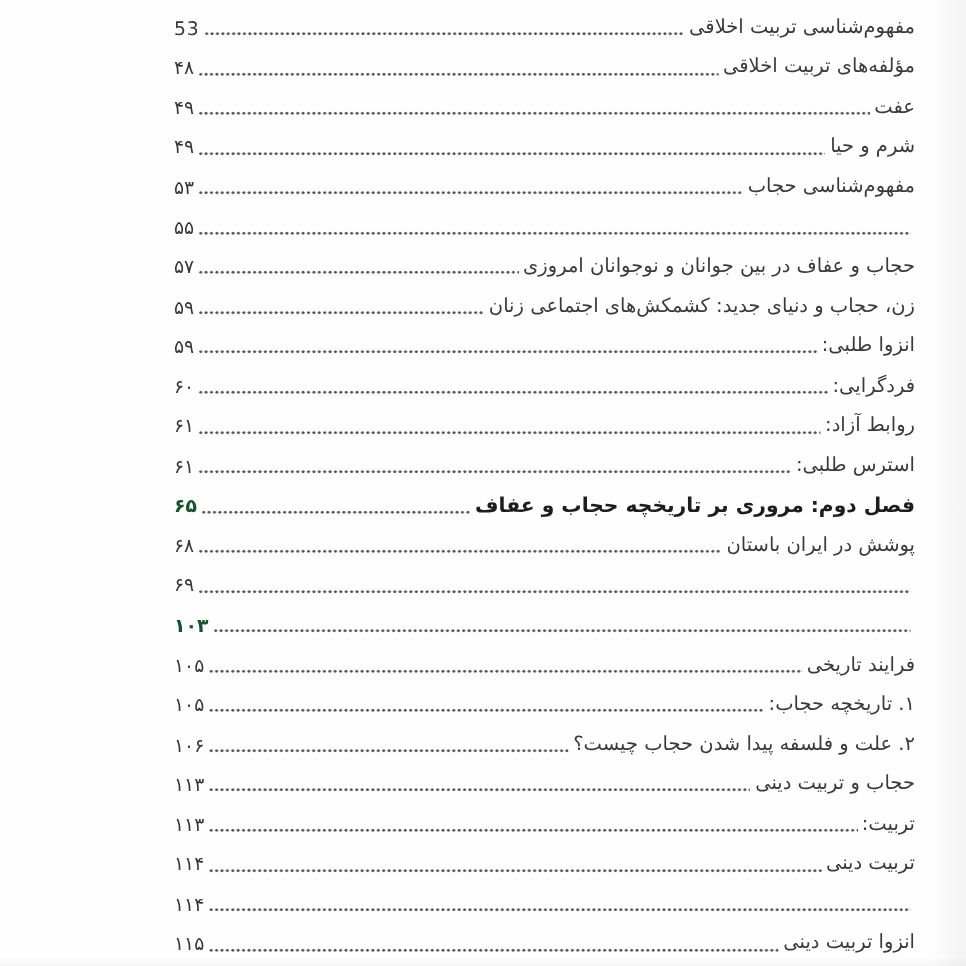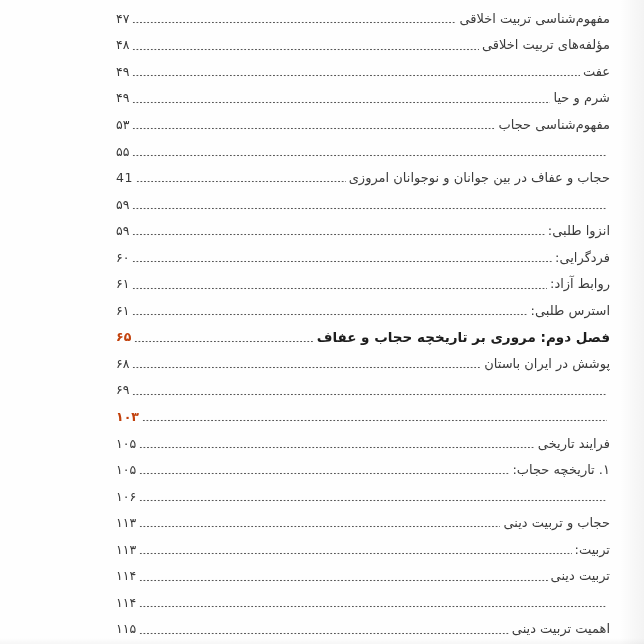--- a/index.html
+++ b/index.html
@@ -68,32 +68,32 @@
     letter-spacing: 0.5px;
     color: #383838;
   }
   .row.chapter {
     font-weight: bold;
     font-size: 13.5px;
     color: #1d1d1d;
   }
   .row.chapter .num {
     font-weight: bold;
-    color: #c2410c;
+    color: #14532d;
   }
 </style>
 </head>
 <body>
 
 <div class="scan-page">
   <div class="toc" id="toc-list">
   <div class="row">
     <span class="title">مفهوم‌شناسی تربیت اخلاقی</span>
     <span class="dots"></span>
-    <span class="num">۴۷</span>
+    <span class="num">53</span>
   </div>
 
   <div class="row">
     <span class="title">مؤلفه‌های تربیت اخلاقی</span>
     <span class="dots"></span>
     <span class="num">۴۸</span>
   </div>
 
   <div class="row">
     <span class="title">عفت</span>
@@ -114,24 +114,25 @@
   </div>
 
   <div class="row">
     <span class="dots"></span>
     <span class="num">۵۵</span>
   </div>
 
   <div class="row">
     <span class="title">حجاب و عفاف در بین جوانان و نوجوانان امروزی</span>
     <span class="dots"></span>
-    <span class="num">41</span>
-  </div>
-
-  <div class="row">
+    <span class="num">۵۷</span>
+  </div>
+
+  <div class="row">
+    <span class="title">زن، حجاب و دنیای جدید: کشمکش‌های اجتماعی زنان</span>
     <span class="dots"></span>
     <span class="num">۵۹</span>
   </div>
 
   <div class="row">
     <span class="title">انزوا طلبی:</span>
     <span class="dots"></span>
     <span class="num">۵۹</span>
   </div>
 
@@ -181,20 +182,21 @@
     <span class="num">۱۰۵</span>
   </div>
 
   <div class="row">
     <span class="title">۱. تاریخچه حجاب:</span>
     <span class="dots"></span>
     <span class="num">۱۰۵</span>
   </div>
 
   <div class="row">
+    <span class="title">۲. علت و فلسفه پیدا شدن حجاب چیست؟</span>
     <span class="dots"></span>
     <span class="num">۱۰۶</span>
   </div>
 
   <div class="row">
     <span class="title">حجاب و تربیت دینی</span>
     <span class="dots"></span>
     <span class="num">۱۱۳</span>
   </div>
 
@@ -209,20 +211,20 @@
     <span class="dots"></span>
     <span class="num">۱۱۴</span>
   </div>
 
   <div class="row">
     <span class="dots"></span>
     <span class="num">۱۱۴</span>
   </div>
 
   <div class="row">
-    <span class="title">اهمیت تربیت دینی</span>
+    <span class="title">انزوا تربیت دینی</span>
     <span class="dots"></span>
     <span class="num">۱۱۵</span>
   </div>
 </div>
   <div class="edge-shade-right"></div>
   <div class="edge-shade-bottom"></div>
 </div>
 
 </body></html>

